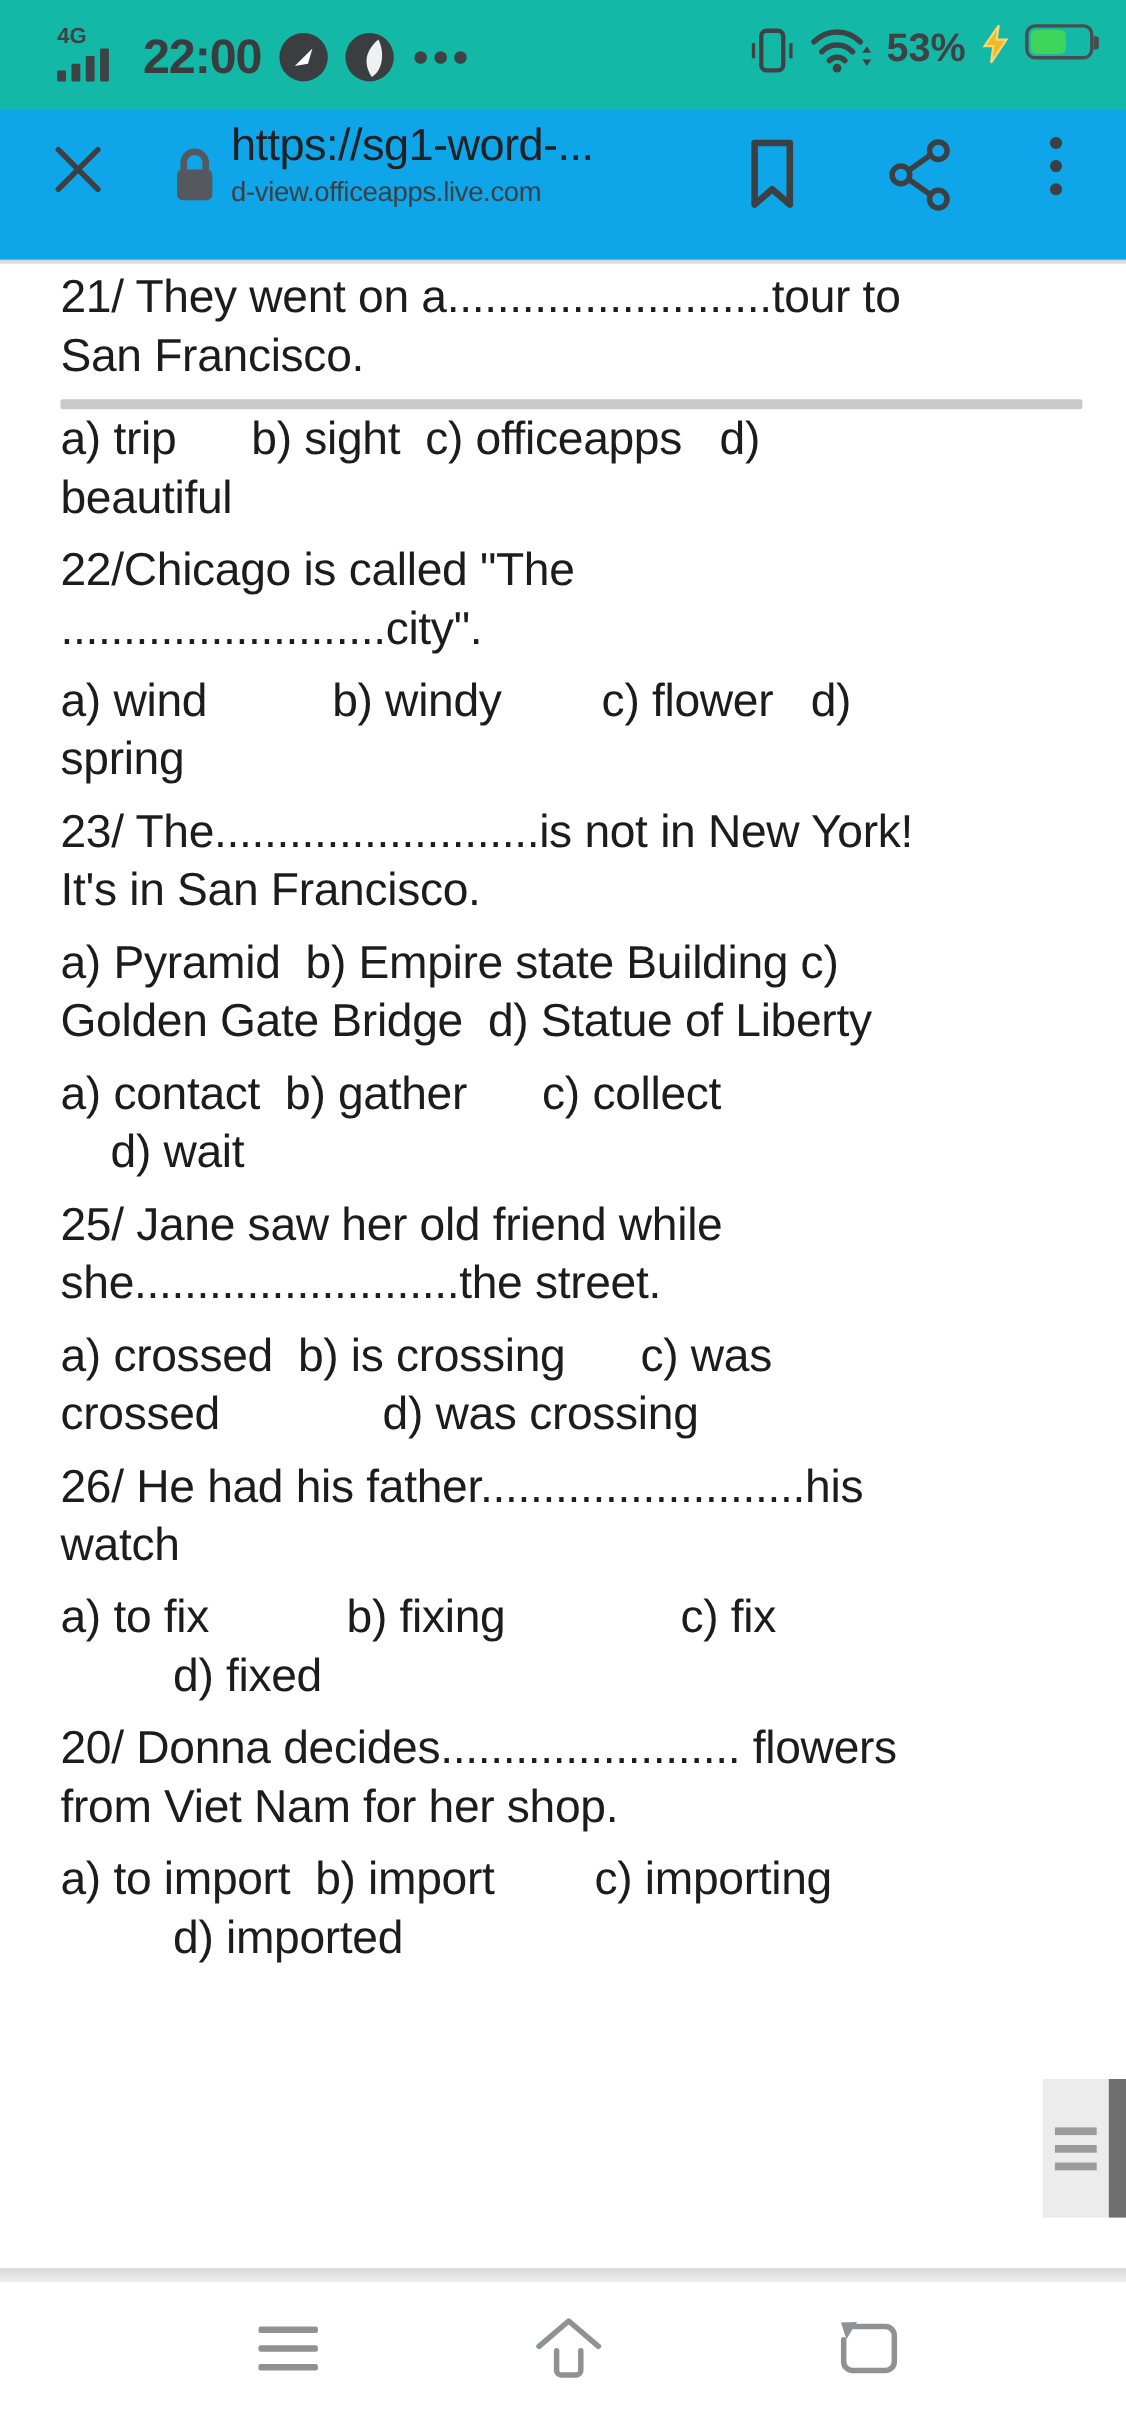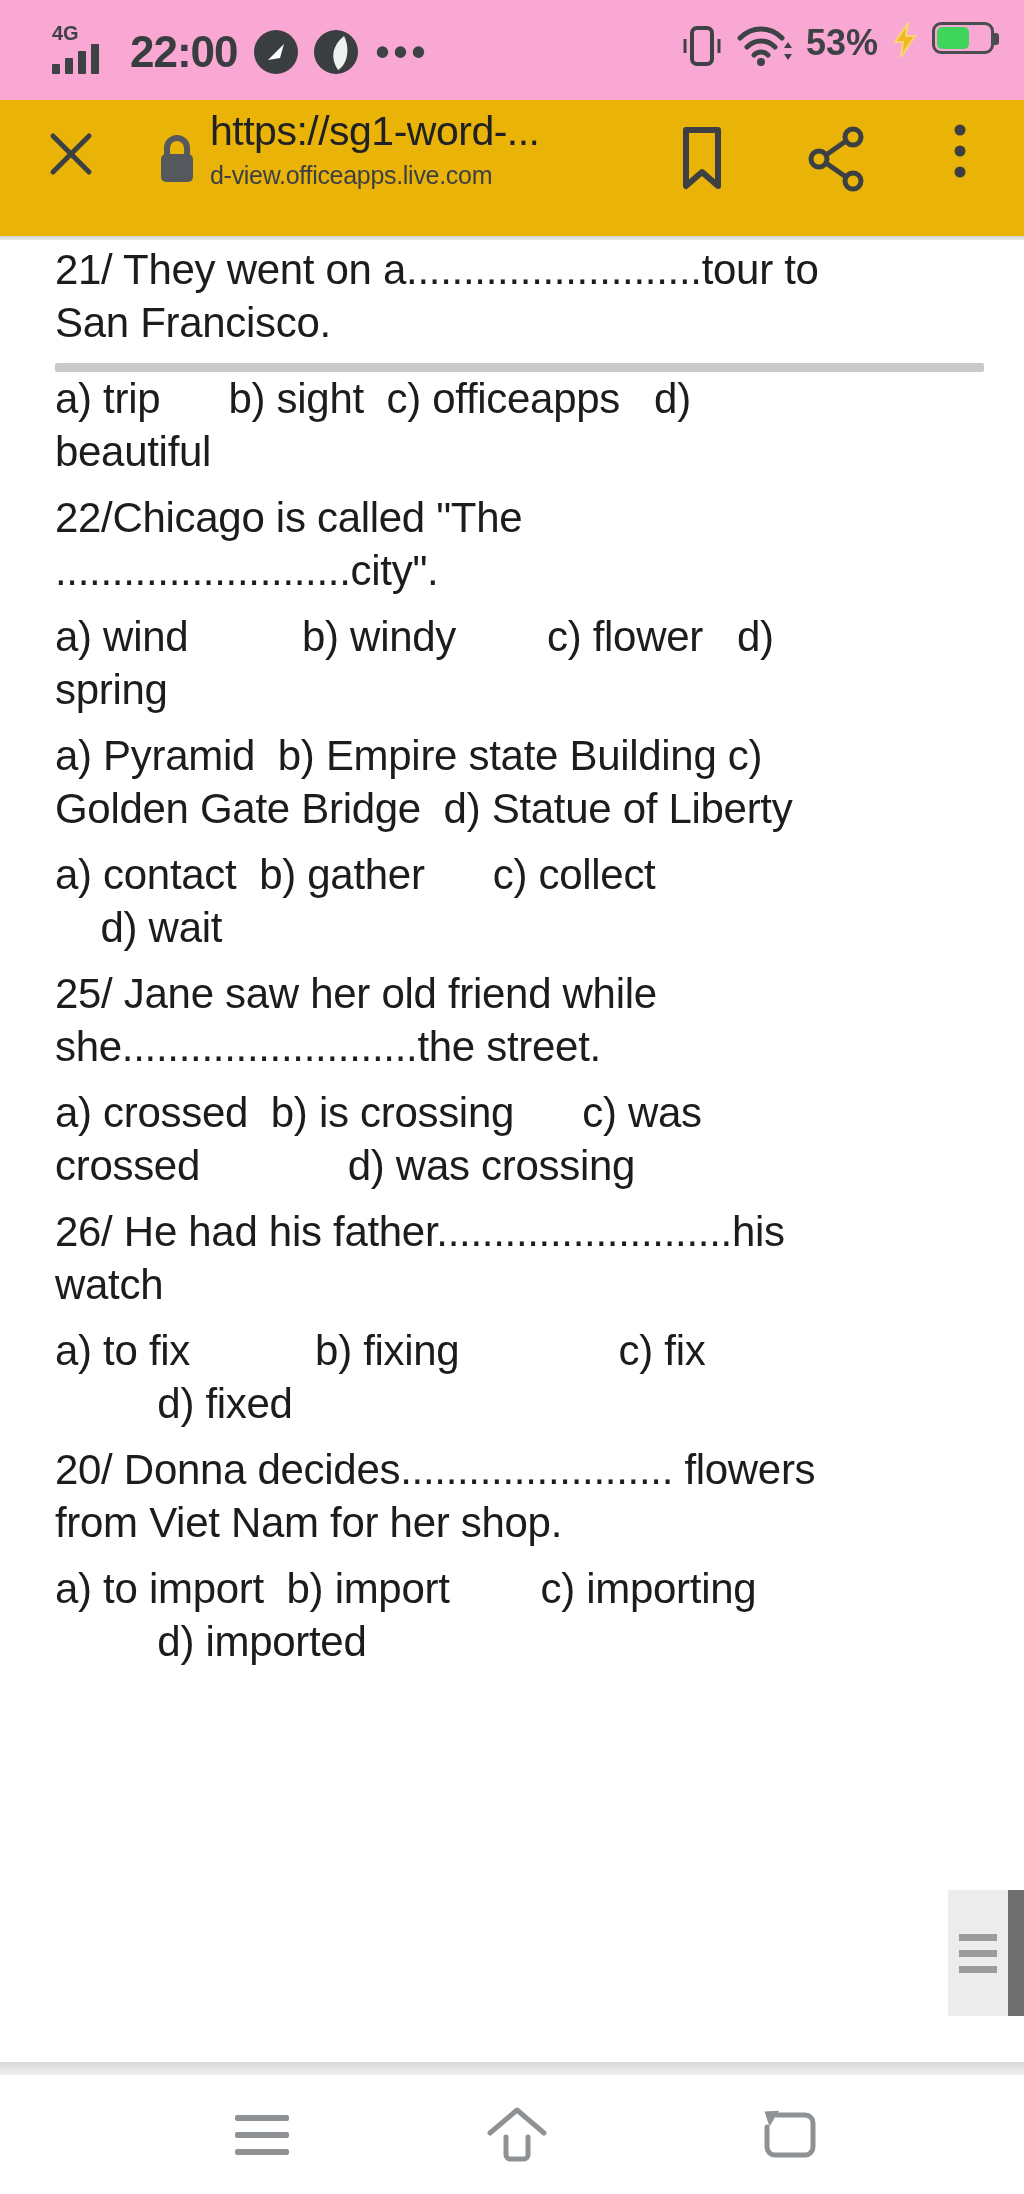--- a/index.html
+++ b/index.html
@@ -1,36 +1,36 @@
 <!DOCTYPE html>
 <html><head>
 <meta charset="utf-8">
 <style>
   * { margin:0; padding:0; box-sizing:border-box; }
   html,body { width:1024px; height:2194px; background:#fff; overflow:hidden;
     font-family:"Liberation Sans","DejaVu Sans",sans-serif; }
 
   
-  .status-bar { position:absolute; top:0; left:0; width:1024px; height:100px; background:#f9a8d4; }
+  .status-bar { position:absolute; top:0; left:0; width:1024px; height:100px; background:#14b8a6; }
   .sb-left { position:absolute; left:52px; top:22px; height:60px; display:flex; align-items:center; gap:16px; }
   .sb-right { position:absolute; right:30px; top:22px; height:60px; display:flex; align-items:flex-start; gap:14px; }
   .signal-wrap { position:relative; width:62px; height:56px; }
   .signal-4g { position:absolute; left:0; top:-2px; font-size:20px; font-weight:bold; color:#3e4245; }
   .sig-bar { position:absolute; bottom:6px; width:8px; background:#3e4245; border-radius:1px; }
   .time { font-size:44px; font-weight:600; color:#3a3d40; letter-spacing:-1px; }
   .notif-circle { width:44px; height:44px; border-radius:50%; background:#3b3e41; position:relative; overflow:hidden; }
   .notif-circle svg { position:absolute; left:0; top:0; }
   .more-dots { font-size:40px; color:#3e4245; letter-spacing:4px; font-weight:bold; line-height:20px; margin-left:2px; }
   .pct { font-size:36px; color:#3e4245; font-weight:600; }
   .battery { position:relative; width:62px; height:32px; border:3px solid #4a4d50; border-radius:9px; }
   .battery .fill { position:absolute; left:2px; top:2px; bottom:2px; width:32px; border-radius:5px; }
   .battery .tip { position:absolute; right:-8px; top:8px; width:5px; height:12px; background:#4a4d50; border-radius:0 3px 3px 0; }
 
   
-  .chrome { position:absolute; top:100px; left:0; width:1024px; height:137px; background:#eab308; }
+  .chrome { position:absolute; top:100px; left:0; width:1024px; height:137px; background:#0ea5e9; }
   .chrome-sep { position:absolute; top:236px; left:0; width:1024px; height:4px;
     background:linear-gradient(#d2d2d2,#e9e9e9); }
   .close-btn { position:absolute; left:45px; top:28px; width:52px; height:52px; }
   .lock { position:absolute; left:155px; top:32px; }
   .url-block { position:absolute; left:210px; top:8px; width:440px; }
   .url-line1 { font-size:41px; color:#202124; letter-spacing:-0.5px; white-space:nowrap; }
   .url-line2 { font-size:25px; color:#3c4043; letter-spacing:-0.3px; margin-top:6px; white-space:nowrap; }
   .bookmark-btn { position:absolute; left:676px; top:24px; }
   .share-btn { position:absolute; left:808px; top:26px; }
   .menu-btn { position:absolute; left:938px; top:20px; width:44px; height:64px; }
@@ -161,20 +161,22 @@
   <div class="para">21/ They went on a..........................tour to
 San Francisco.</div>
   <div class="page-divider"></div>
   <div id="qlist">
       <div class="para">a) trip      b) sight  c) officeapps   d)
 beautiful</div>
       <div class="para">22/Chicago is called "The
 ..........................city".</div>
       <div class="para">a) wind          b) windy        c) flower   d)
 spring</div>
+      <div class="para">23/ The..........................is not in New York!
+It's in San Francisco.</div>
       <div class="para">a) Pyramid  b) Empire state Building c)
 Golden Gate Bridge  d) Statue of Liberty</div>
       <div class="para">a) contact  b) gather      c) collect
     d) wait</div>
       <div class="para">25/ Jane saw her old friend while
 she..........................the street.</div>
       <div class="para">a) crossed  b) is crossing      c) was
 crossed             d) was crossing</div>
       <div class="para">26/ He had his father..........................his
 watch</div>

